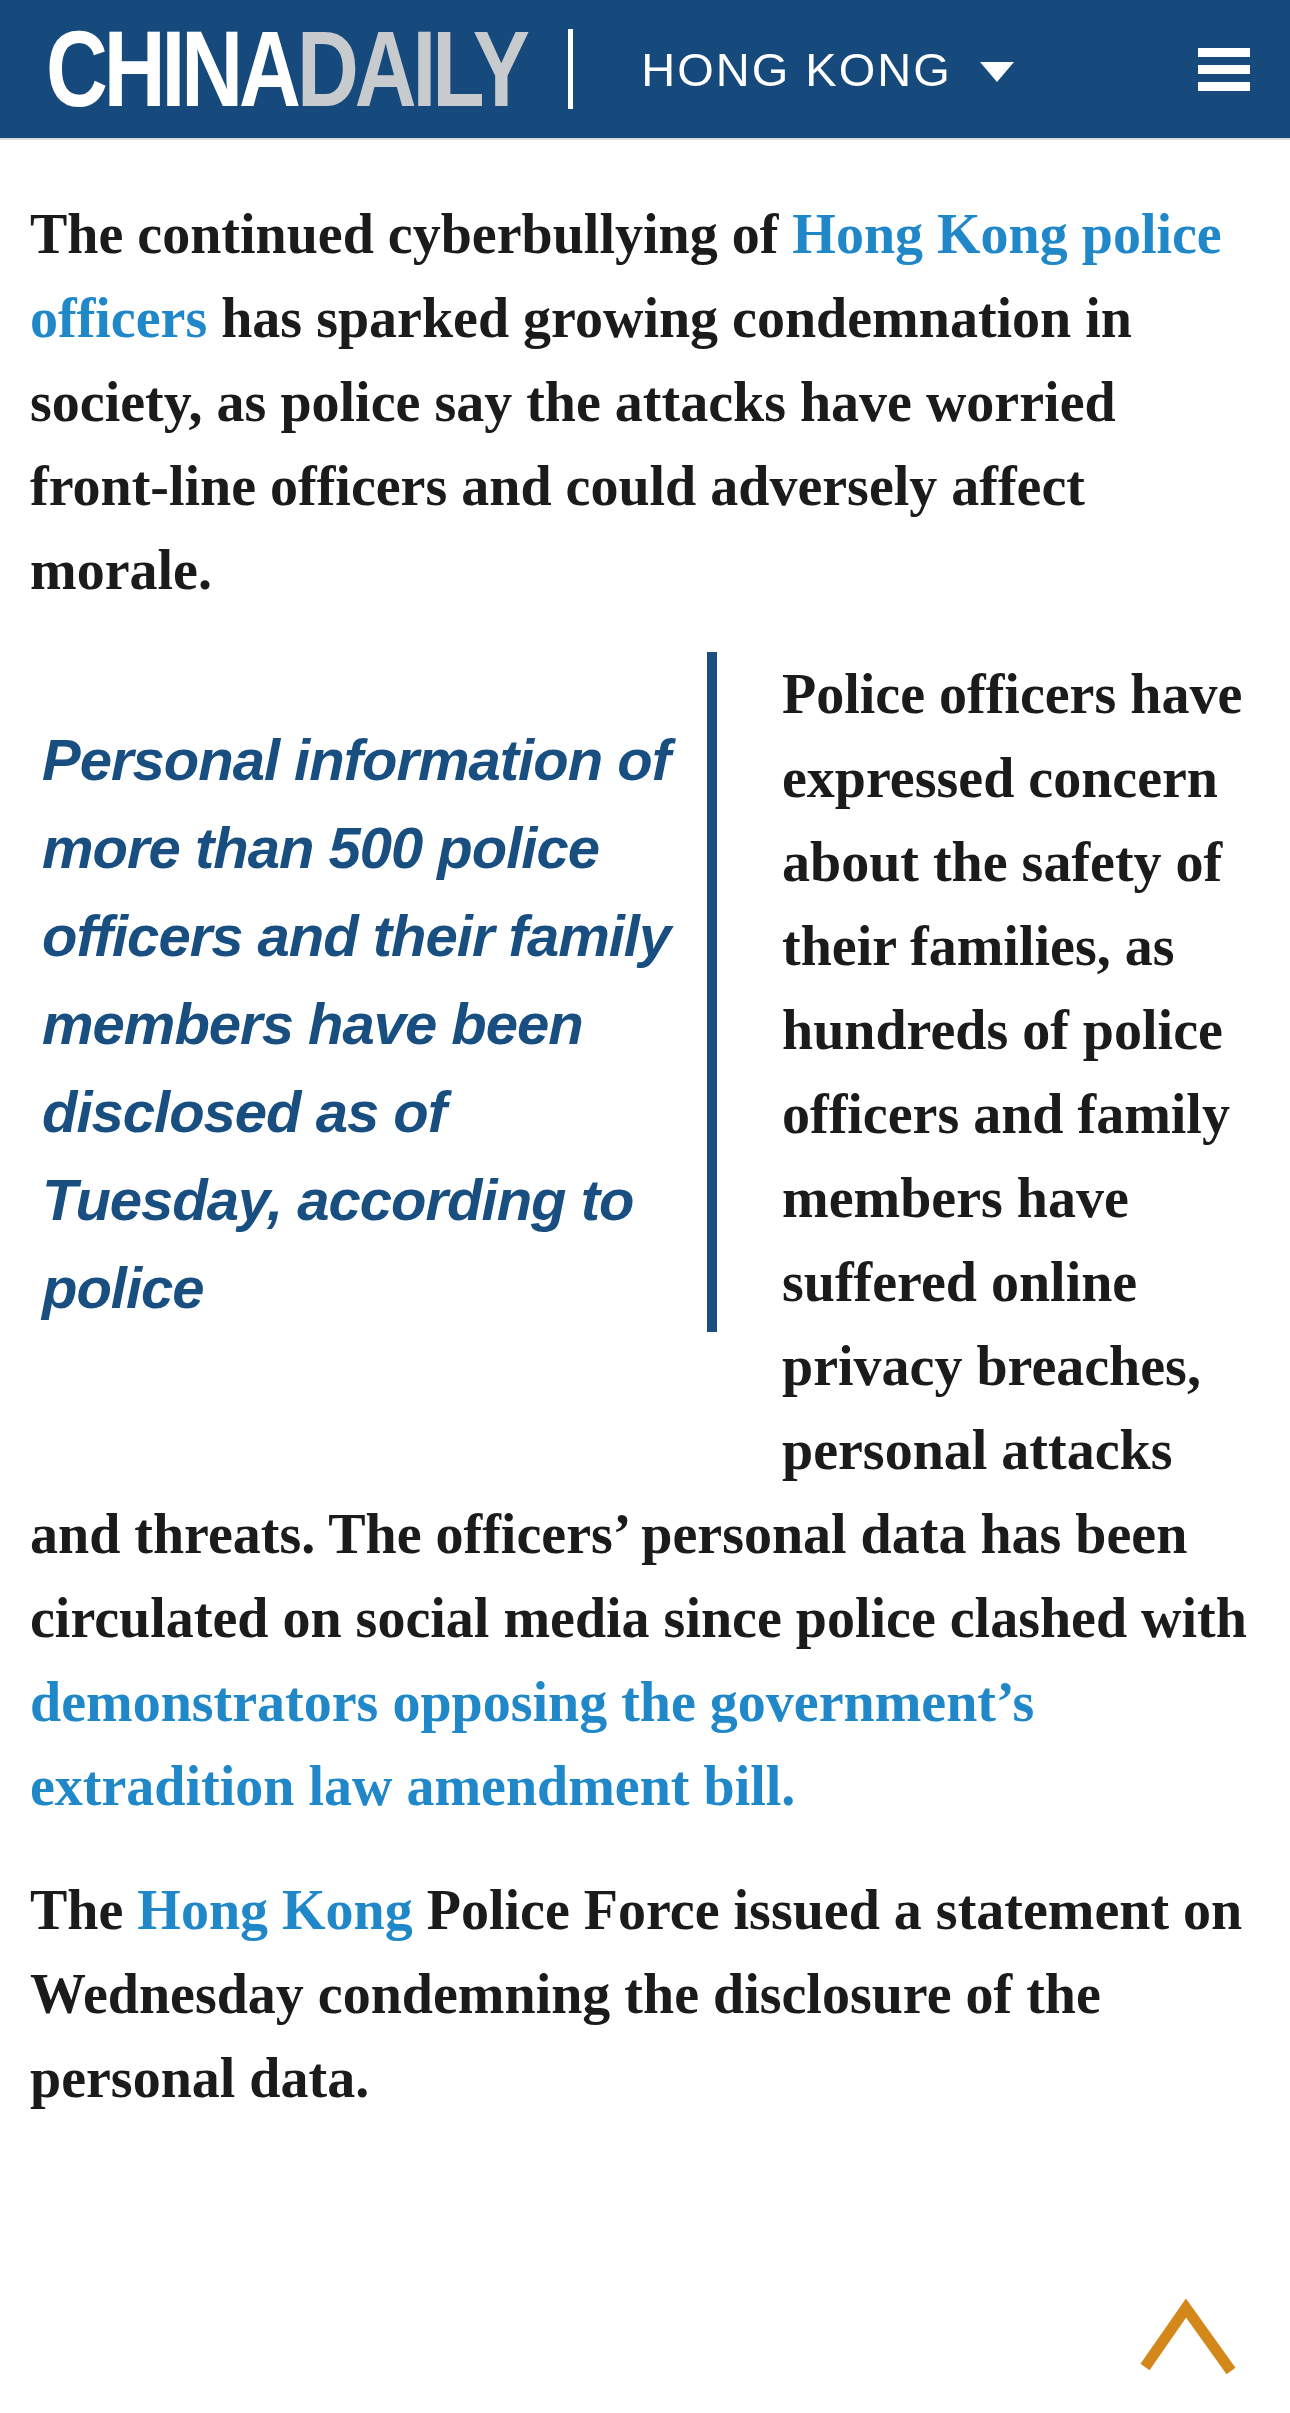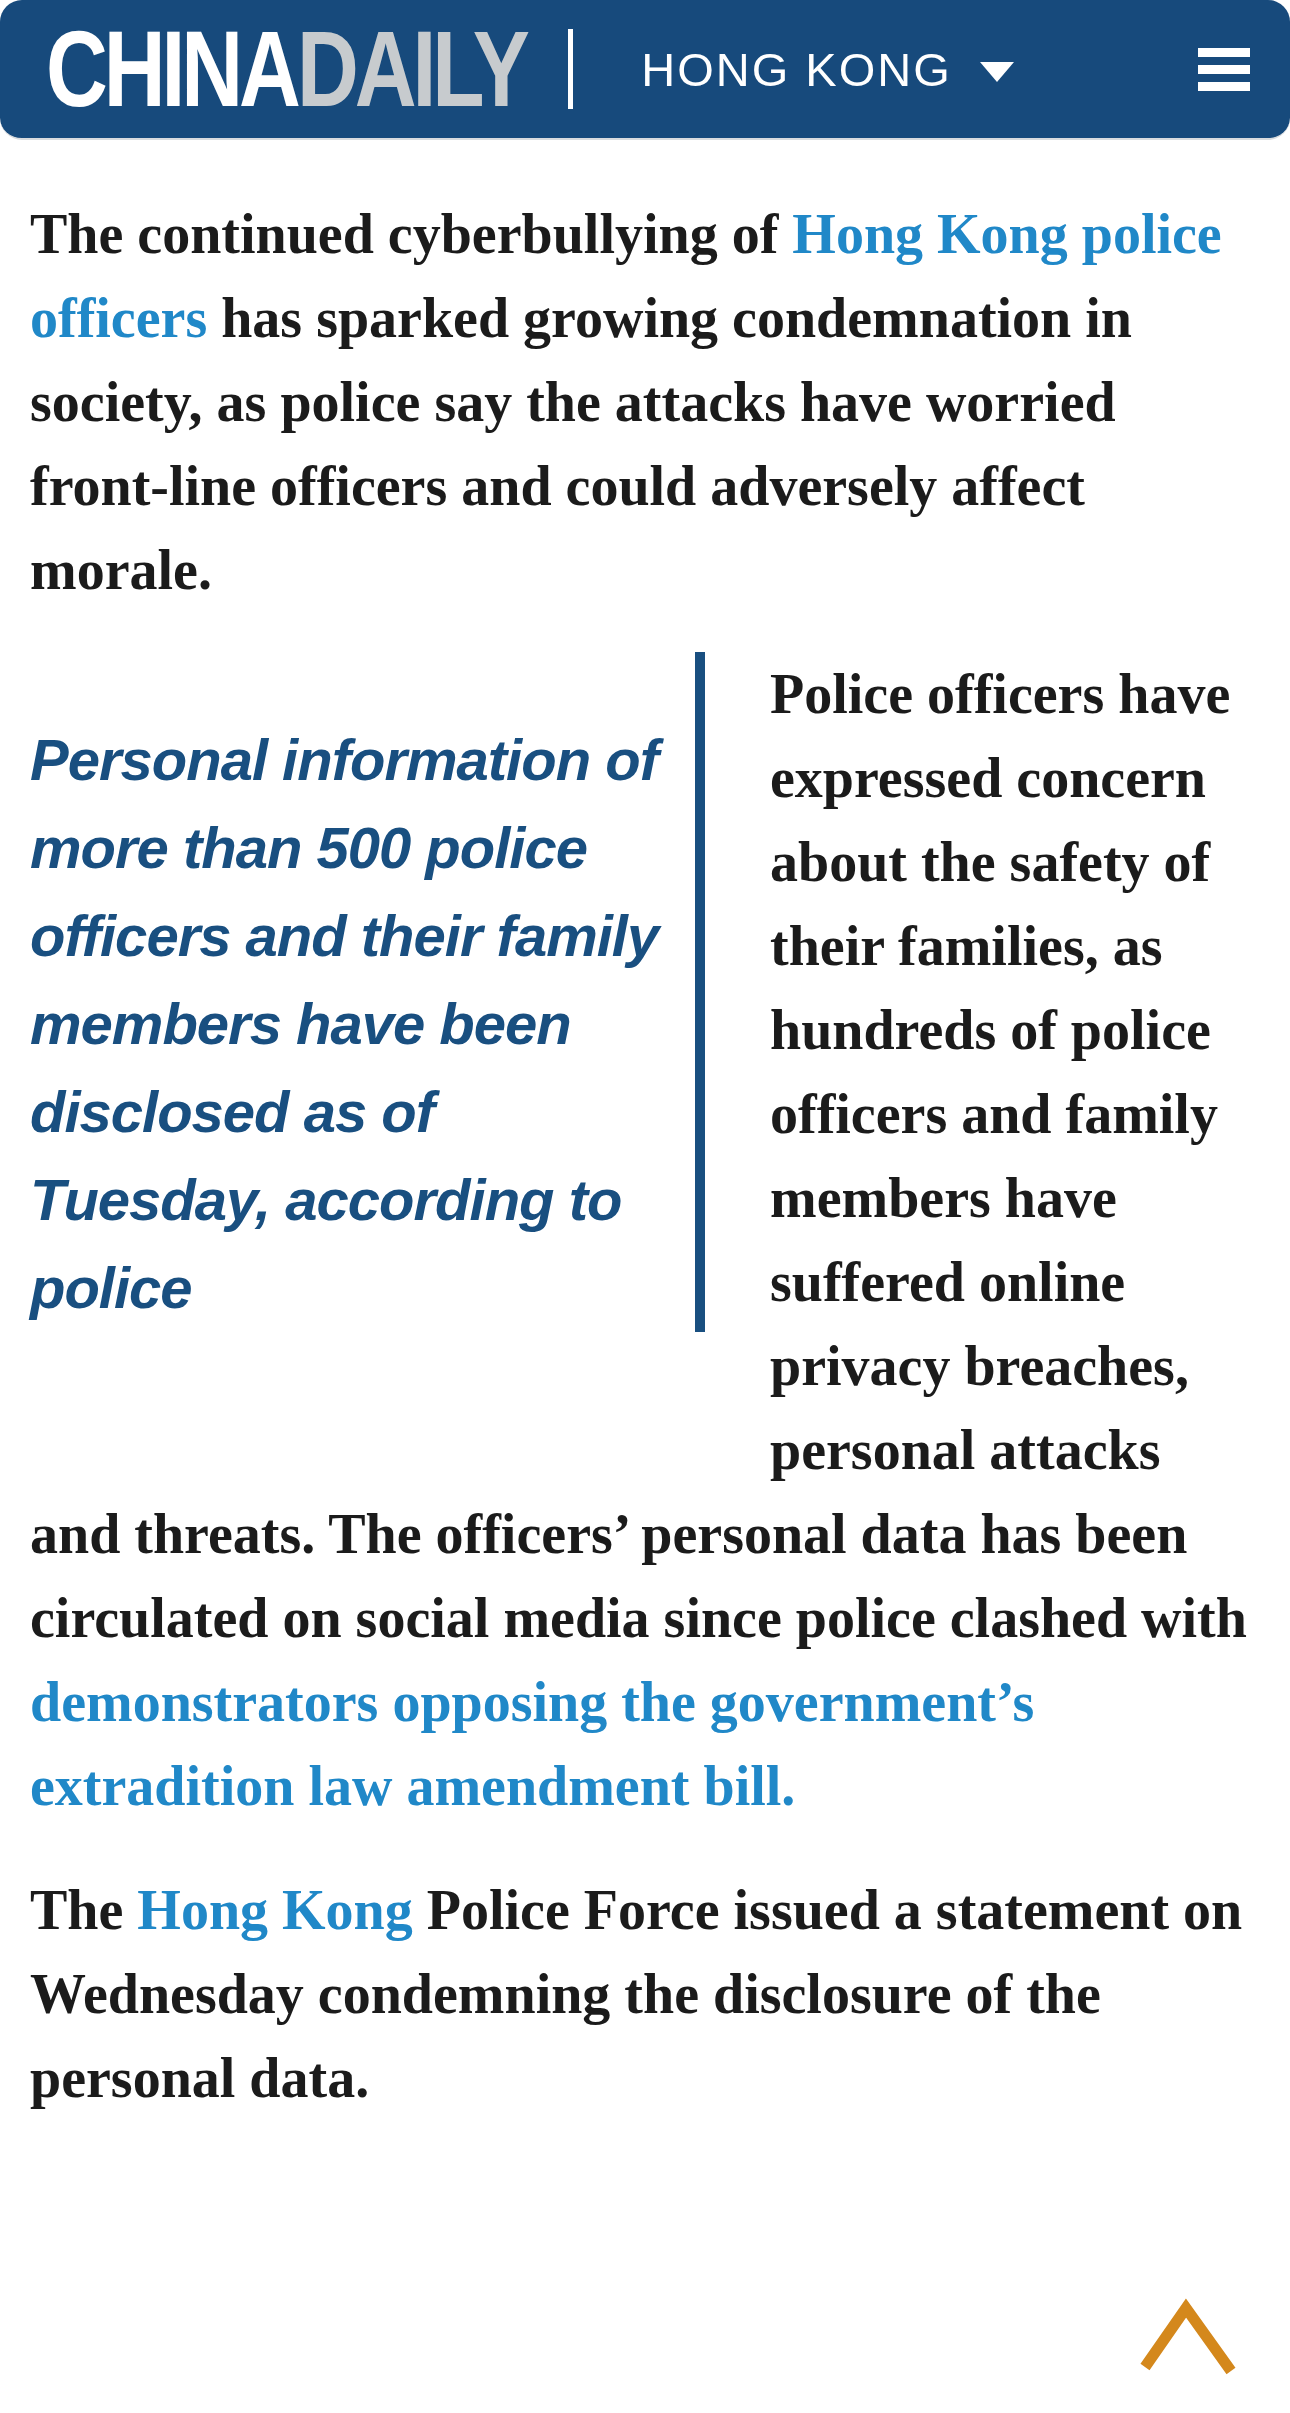--- a/index.html
+++ b/index.html
@@ -19,21 +19,20 @@
   }
 
   
   .topbar {
     height: 140px;
     background: #174a7c;
     display: flex;
     align-items: center;
     padding: 0 40px 0 46px;
     border-bottom: 2px solid #d9dcdf;
-    border-radius: 22px;
   }
   .logo {
     display: inline-block;
     font-family: "Liberation Sans", sans-serif;
     font-weight: 900;
     font-size: 84px;
     letter-spacing: -4px;
     line-height: 1;
     transform: scale(1.02, 1.28);
     transform-origin: left center;
@@ -101,21 +100,21 @@
     color: #2088c8;
     text-decoration: none;
     cursor: pointer;
   }
 
   
   .quote-row {
     float: left;
     width: 675px;
     min-height: 758px;
-    margin: 0 65px 14px 0;
+    margin: 0 65px 14px 12px;
     display: flex;
     align-items: flex-start;
   }
   .pull-quote {
     flex: 1;
     padding: 64px 20px 0 0;
     font-family: "Liberation Sans", sans-serif;
     font-style: italic;
     font-weight: 700;
     font-size: 58px;

